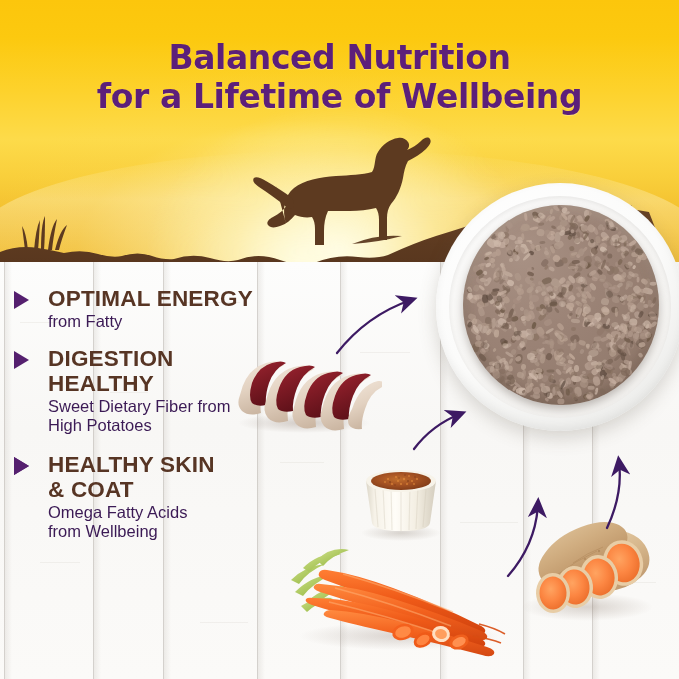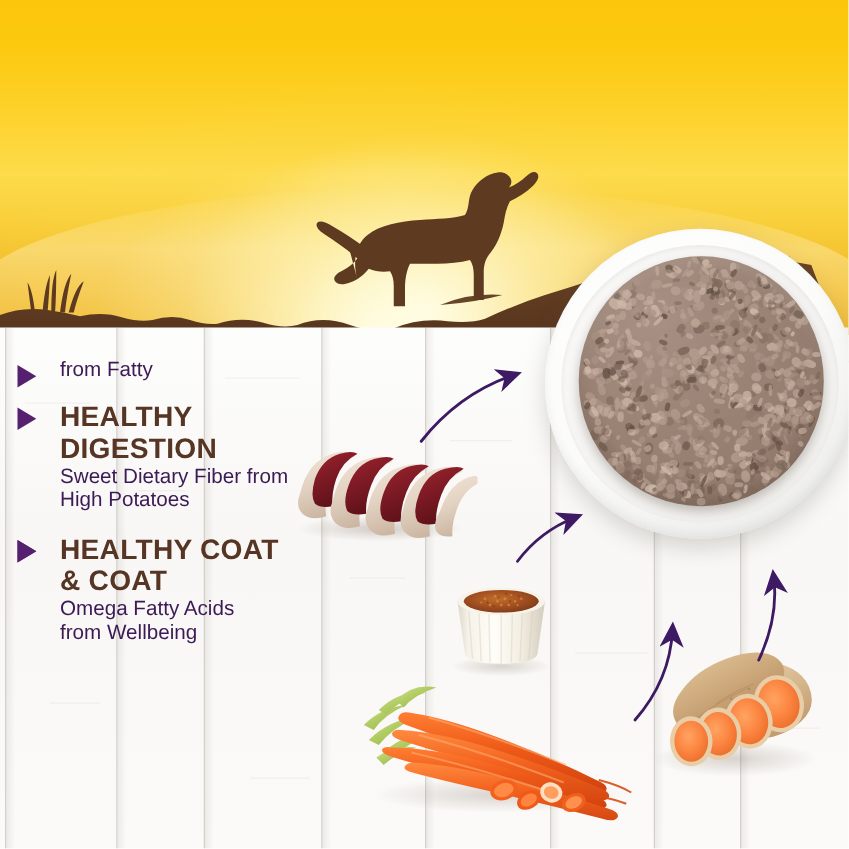--- a/index.html
+++ b/index.html
@@ -234,50 +234,55 @@
     <div class="grain" style="left:360px;top:90px;width:50px;"></div>
     <div class="grain" style="left:460px;top:260px;width:58px;"></div>
     <div class="grain" style="left:545px;top:150px;width:34px;"></div>
     <div class="grain" style="left:610px;top:320px;width:46px;"></div>
     <div class="grain" style="left:40px;top:300px;width:40px;"></div>
     <div class="grain" style="left:200px;top:360px;width:48px;"></div>
     <div class="grain" style="left:615px;top:55px;width:40px;"></div>
     <div class="grain" style="left:470px;top:30px;width:30px;"></div>
   </div>
 
+  <div class="title">
+    <span class="line line1">Balanced Nutrition</span>
+    <span class="line line2">for a Lifetime of Wellbeing</span>
+  </div>
 
   <div class="bullets">
 
     <div class="bullet">
       <span class="tri"></span>
+      <div class="bhead">OPTIMAL ENERGY</div>
       <div class="bsub">
         <div>from Fatty</div>
       </div>
     </div>
 
     <div class="bullet" style="margin-top:14px;">
       <span class="tri"></span>
       <div class="bhead">
+        <div>DIGESTION</div>
         <div>HEALTHY</div>
-        <div>DIGESTION</div>
       </div>
       <div class="bsub">
         <div>Sweet Dietary Fiber from</div>
         <div>High Potatoes</div>
       </div>
     </div>
 
     <div class="bullet" style="margin-top:16px;">
       <span class="tri"></span>
     </div>
 
     <div class="bullet" style="margin-top:16px;">
       <span class="tri"></span>
       <div class="bhead">
-        <div>HEALTHY COAT</div>
+        <div>HEALTHY SKIN</div>
         <div>&amp; COAT</div>
       </div>
       <div class="bsub">
         <div>Omega Fatty Acids</div>
         <div>from Wellbeing</div>
       </div>
     </div>
 
   </div>
 

